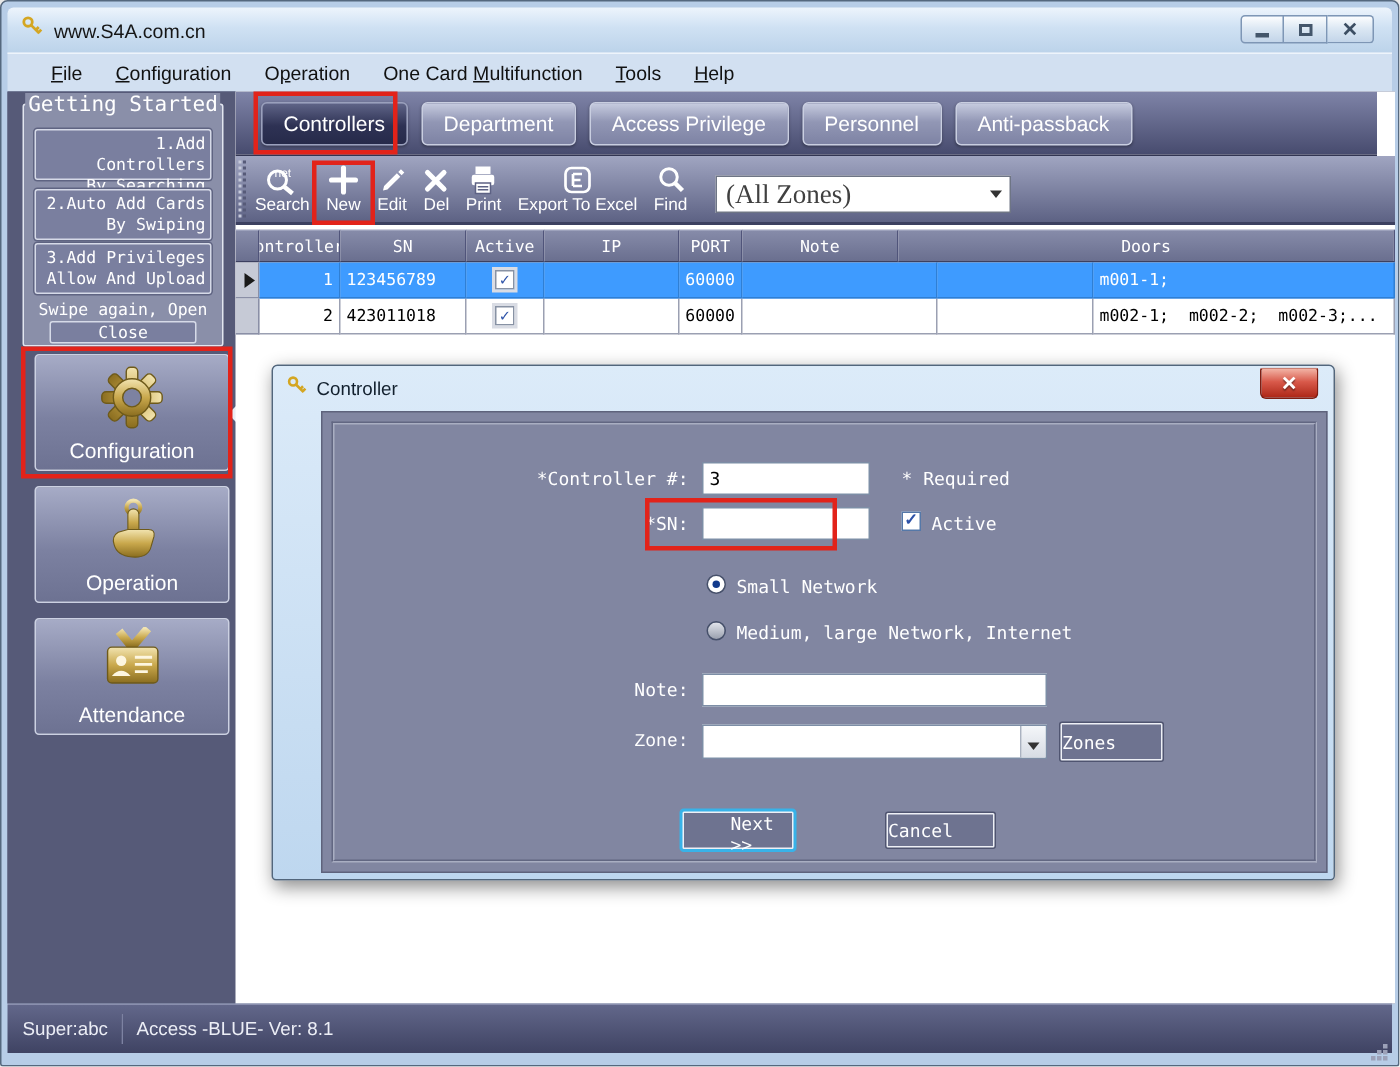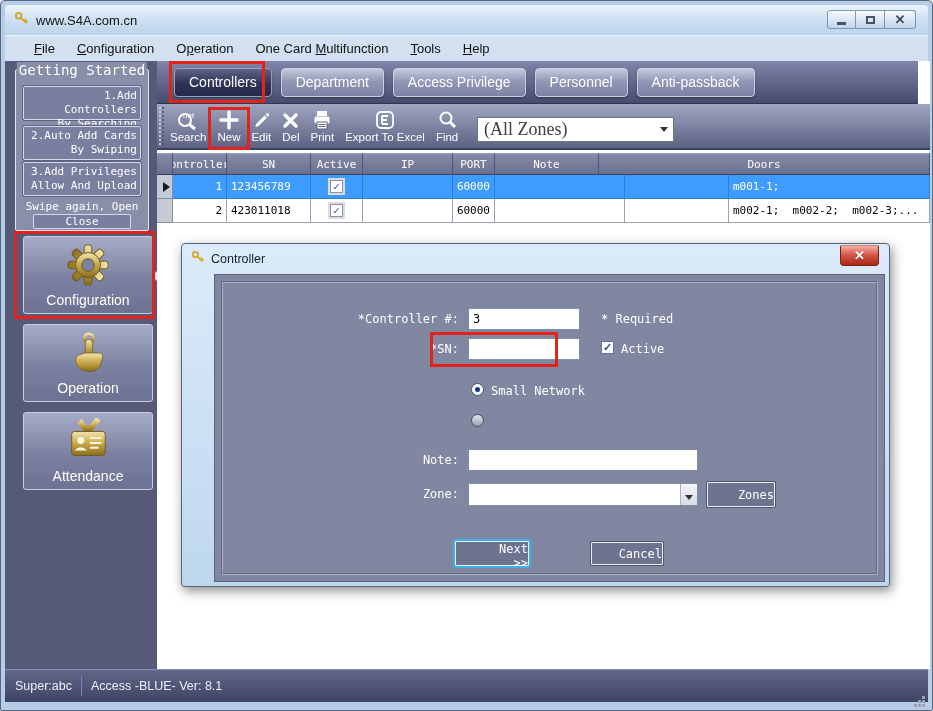--- a/index.html
+++ b/index.html
@@ -192,21 +192,21 @@
     position:absolute; width:13px; height:13px; background:#fff; border:1px solid #5578a8;
     font-size:11px; font-weight:bold; color:#2d52a8; line-height:11px; text-align:center;
   }
   .dlg-combo { position:absolute; background:#fff; border:1px solid #7d8ea6; display:flex; }
   .dlg-combo .combo-text { flex:1; }
   .dlg-combo .combo-arrow-btn { width:17px; background:linear-gradient(#f4f6f9,#d7dce4); border-left:1px solid #aab2c0; }
   .dlg-btn {
     position:absolute; background:#6e7390; border:1px solid #eef0f6;
     box-shadow:0 0 0 1px #4f5470; border-radius:1px;
     color:#fff; font-family:"DejaVu Sans Mono", monospace; font-size:12px;
-    text-align:right; cursor:default;
+    text-align:left; cursor:default;
   }
   .dlg-btn.focus { box-shadow:0 0 0 2px #38b2e8;padding-left:31px; }
 
   
   .statusbar {
     position:absolute; left:4px; right:4px; top:668px; height:33px;
     background:linear-gradient(#62678a, #3f4363);
     border-top:1px solid #8a8fae; color:#eceef6; font-size:12.5px;
     display:flex; align-items:center; padding:0 10px;
   }
@@ -465,25 +465,26 @@
       <div class="dlg-label" style="left:386px; top:37px;">* Required</div>
 
       <div class="dlg-label" style="left:94px; top:67px; width:150px; text-align:right;">*SN:</div>
       <input class="dlg-input" style="left: 253px; top: 63px; width: 112px; height: 22px;" value="">
       <span class="chk" style="left:386px; top:66px;">✓</span>
       <div class="dlg-label" style="left:406px; top:67px;">Active</div>
 
       <span class="radio on" style="left:256px; top:108px;"></span>
       <div class="dlg-label" style="left:276px; top:109px;">Small Network</div>
       <span class="radio off" style="left:256px; top:139px;"></span>
+      <div class="dlg-label" style="left:276px; top:140px;">Medium, large Network, Internet</div>
 
       <div class="dlg-label" style="left:134px; top:178px; width:110px; text-align:right;">Note:</div>
       <input class="dlg-input" style="left: 253px; top: 174px; width: 230px; height: 22px;" value="">
 
-      <div class="dlg-label" style="left:134px; top:212px; width:110px; text-align:right;">Zone:</div>
+      <div class="dlg-label" style="left:134px; top:212px; width:110px; text-align:right;font-family:Liberation Mono, monospace;">Zone:</div>
       <div class="dlg-combo" style="left:253px; top:208px; width:230px; height:23px;">
         <span class="combo-text mono" style="font-size:12px; padding-left:4px;"></span>
         <span class="combo-arrow-btn">
             <span class="arr-down" style="margin-top:9px;"></span>
           </span>
       </div>
       <button class="dlg-btn" style="left:492px; top:207px; width:68px; height:25px;">Zones</button>
 
       <button class="dlg-btn focus" style="left:240px; top:266px; width:74px; height:25px;">Next &gt;&gt;</button>
       <button class="dlg-btn" style="left:376px; top:267px; width:72px; height:23px;">Cancel</button>

